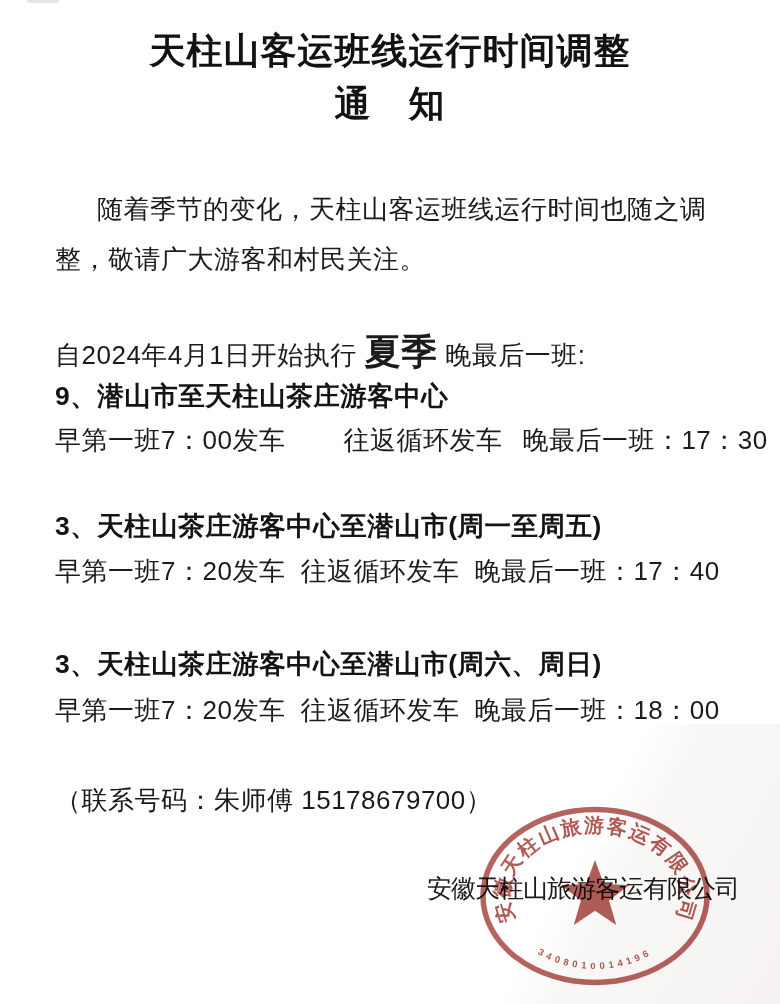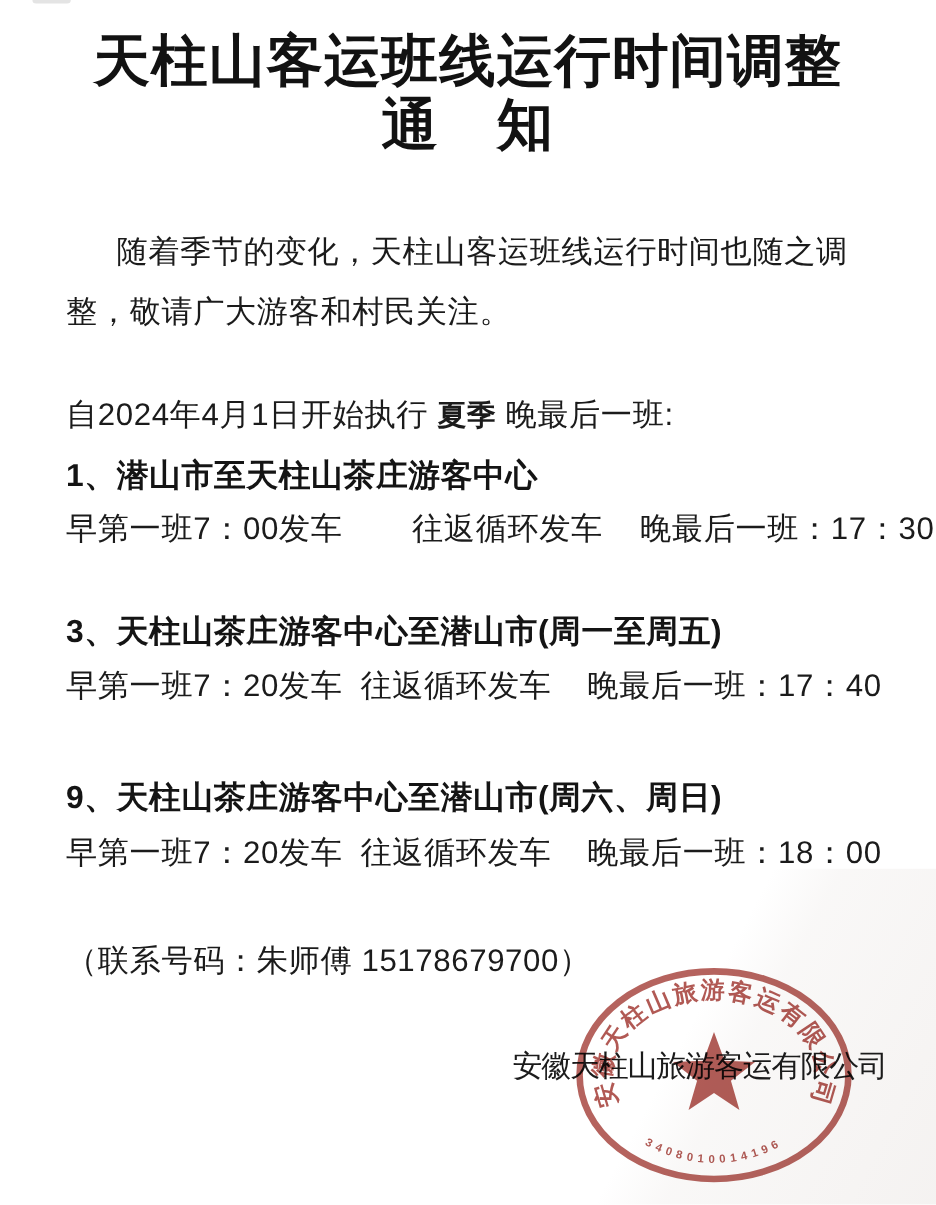--- a/index.html
+++ b/index.html
@@ -11,47 +11,47 @@
     font-family:"Liberation Sans", sans-serif;
     color:#1b1b1b;
   }
   .top-artifact{
     position:absolute;left:27px;top:0;width:32px;height:3px;
     background:#e4e4e4;border-radius:0 0 3px 3px;
   }
   .title{
     position:absolute;top:24px;left:0;right:0;
     text-align:center;font-weight:700;color:#121212;
-    font-size:47px;line-height:53px;letter-spacing:1px;
+    font-size:36px;line-height:53px;letter-spacing:1px;
   }
   .intro{
     position:absolute;top:184px;left:55px;right:36px;
     font-size:26px;line-height:50px;letter-spacing:0.5px;
     text-indent:42px;font-weight:500;
   }
   .effective{
     position:absolute;top:328px;left:55px;right:36px;
     font-size:26px;font-weight:500;letter-spacing:0.5px;
   }
-  .effective .season{font-weight:800;font-size:24px;text-align:right;}
+  .effective .season{font-weight:800;font-size:36px;text-align:right;}
   .sec-heading{
     position:absolute;left:55px;right:36px;
     font-size:26.5px;font-weight:800;letter-spacing:0.5px;color:#141414;
   }
   .sec-row{
     position:absolute;left:55px;right:30px;
     display:flex;align-items:baseline;
     font-size:26px;font-weight:500;letter-spacing:0.5px;white-space:nowrap;
   }
   .h1{top:378px}.r1{top:423px}
   .h2{top:508px}.r2{top:554px}
   .h3{top:646px}.r3{top:693px}
-  .r1 .col2{margin-left:58px}.r1 .col3{margin-left:31px}
+  .r1 .col2{margin-left:58px}.r1 .col3{margin-left:20px}
   .r2 .col2,.r3 .col2{margin-left:15px}
-  .r2 .col3,.r3 .col3{margin-left:30px}
+  .r2 .col3,.r3 .col3{margin-left:15px}
   .contact{
     position:absolute;top:783px;left:55px;
     font-size:26px;font-weight:500;letter-spacing:0.5px;
   }
   .company{
     position:absolute;top:872px;left:427px;
     font-size:25px;font-weight:500;letter-spacing:-1px;
     white-space:nowrap;z-index:2;
   }
   .issue-date{
@@ -77,35 +77,35 @@
 
   <div class="title">
     <div>天柱山客运班线运行时间调整</div>
     <div>通　知</div>
   </div>
 
   <div class="intro">随着季节的变化，天柱山客运班线运行时间也随之调整，敬请广大游客和村民关注。</div>
 
   <div class="effective"><span>自2024年4月1日开始执行 </span><span class="season">夏季</span><span> 晚最后一班:</span></div>
 
-  <div class="sec-heading h1">1、潜山市至天柱山茶庄游客中心</div>
+  <div class="sec-heading h1">9、潜山市至天柱山茶庄游客中心</div>
   <div class="sec-row r1">
     <span class="col1">早第一班7：00发车</span>
     <span class="col2">往返循环发车</span>
     <span class="col3">晚最后一班：17：30</span>
   </div>
 
   <div class="sec-heading h2">3、天柱山茶庄游客中心至潜山市(周一至周五)</div>
   <div class="sec-row r2">
     <span class="col1">早第一班7：20发车</span>
     <span class="col2">往返循环发车</span>
     <span class="col3">晚最后一班：17：40</span>
   </div>
 
-  <div class="sec-heading h3">9、天柱山茶庄游客中心至潜山市(周六、周日)</div>
+  <div class="sec-heading h3">3、天柱山茶庄游客中心至潜山市(周六、周日)</div>
   <div class="sec-row r3">
     <span class="col1">早第一班7：20发车</span>
     <span class="col2">往返循环发车</span>
     <span class="col3">晚最后一班：18：00</span>
   </div>
 
   <div class="contact">（联系号码：朱师傅  15178679700）</div>
 
   <div class="corner-shade"></div>
 

